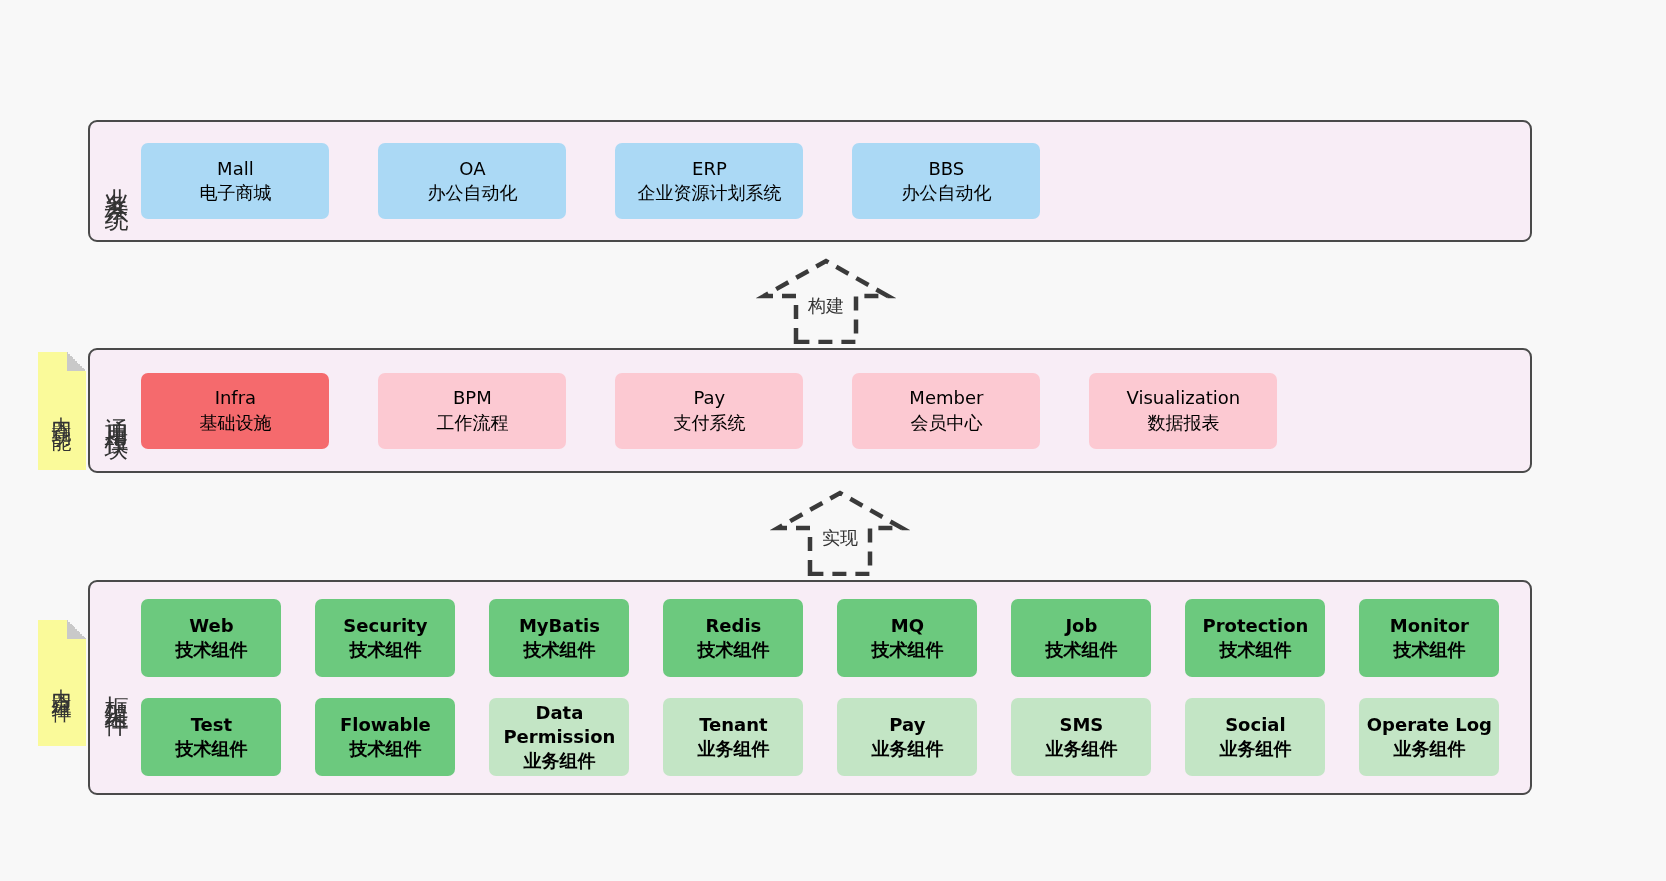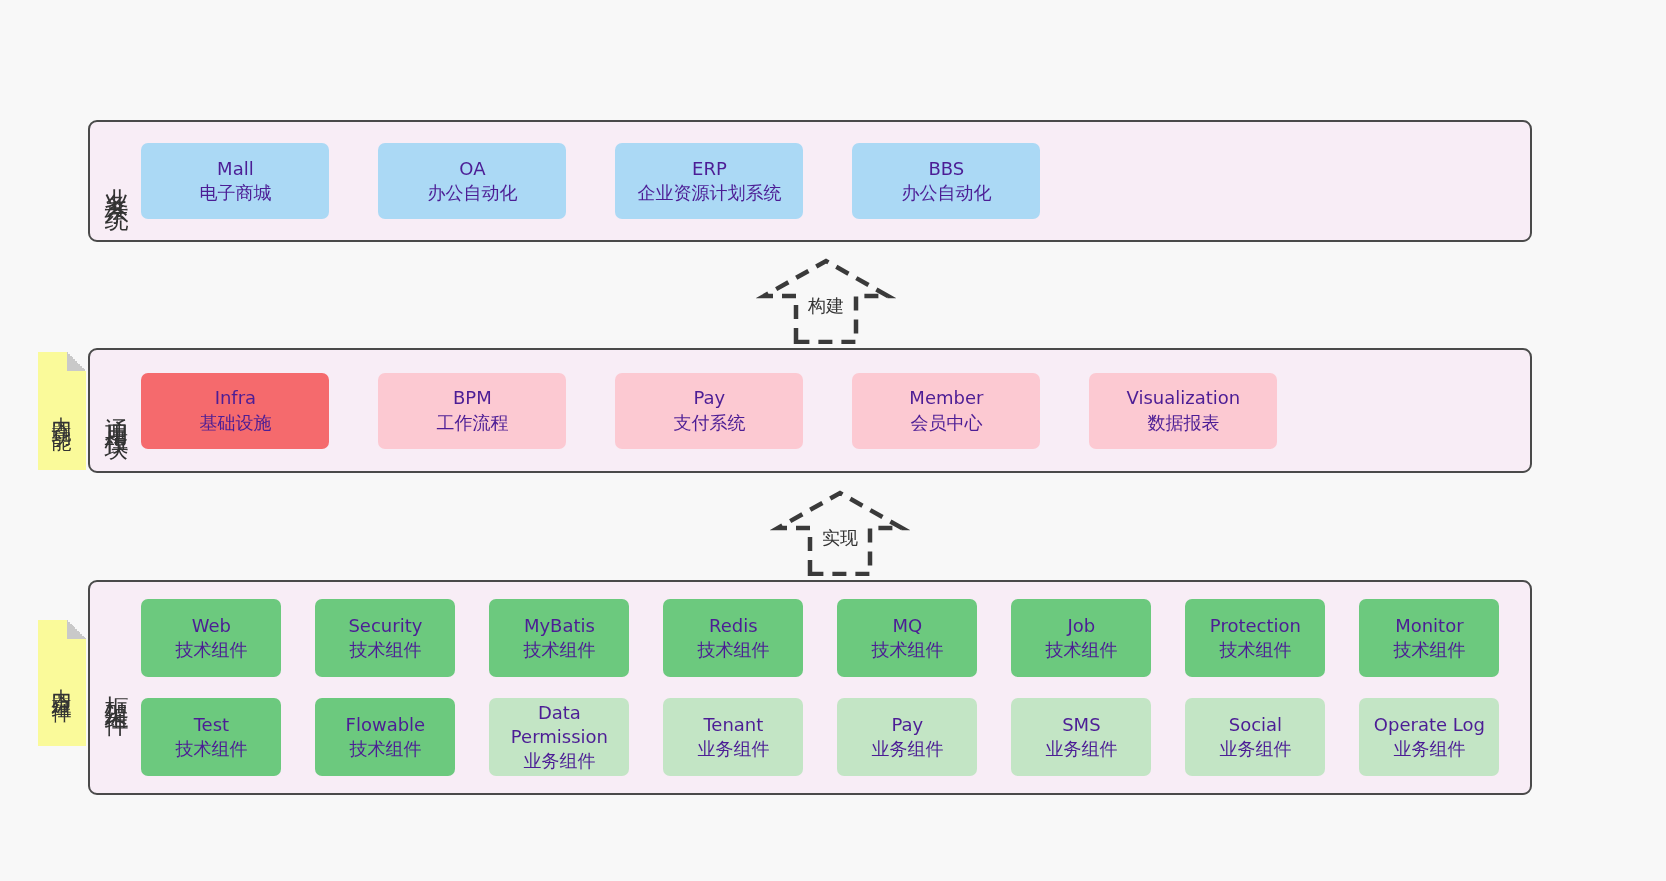--- a/index.html
+++ b/index.html
@@ -31,31 +31,31 @@
     writing-mode:vertical-rl;
     text-orientation:upright;
     font-size:24px;
     letter-spacing:6px;
     line-height:1.1;
     color:#333;
     margin-left:13px;
     flex:0 0 auto;
   }
   .row{display:flex;gap:49px;margin-left:12px;}
-  .grid{display:flex;flex-direction:column;gap:21px;margin-left:12px;}
+  .grid{display:flex;flex-direction:column;gap:21px;margin-left:12px;font-weight:bold;}
   .grid .row{gap:34px;margin-left:0;}
   
   .box{
     width:188px;height:76px;
     border-radius:7px;
     display:flex;flex-direction:column;
     justify-content:center;align-items:center;
     text-align:center;
     font-size:18px;line-height:1.35;
-    color:#4c1d95;
+    color:#000000;
     padding:0 6px;box-sizing:border-box;
   }
   #panel-framework .box{width:140px;height:78px;}
   .blue{background:#abd9f5;}
   .red{background:#f56a6d;}
   .pink{background:#fcc9d2;}
   .gdark{background:#6cc97e;}
   .glight{background:#c3e5c5;}
   
   .sticky{

